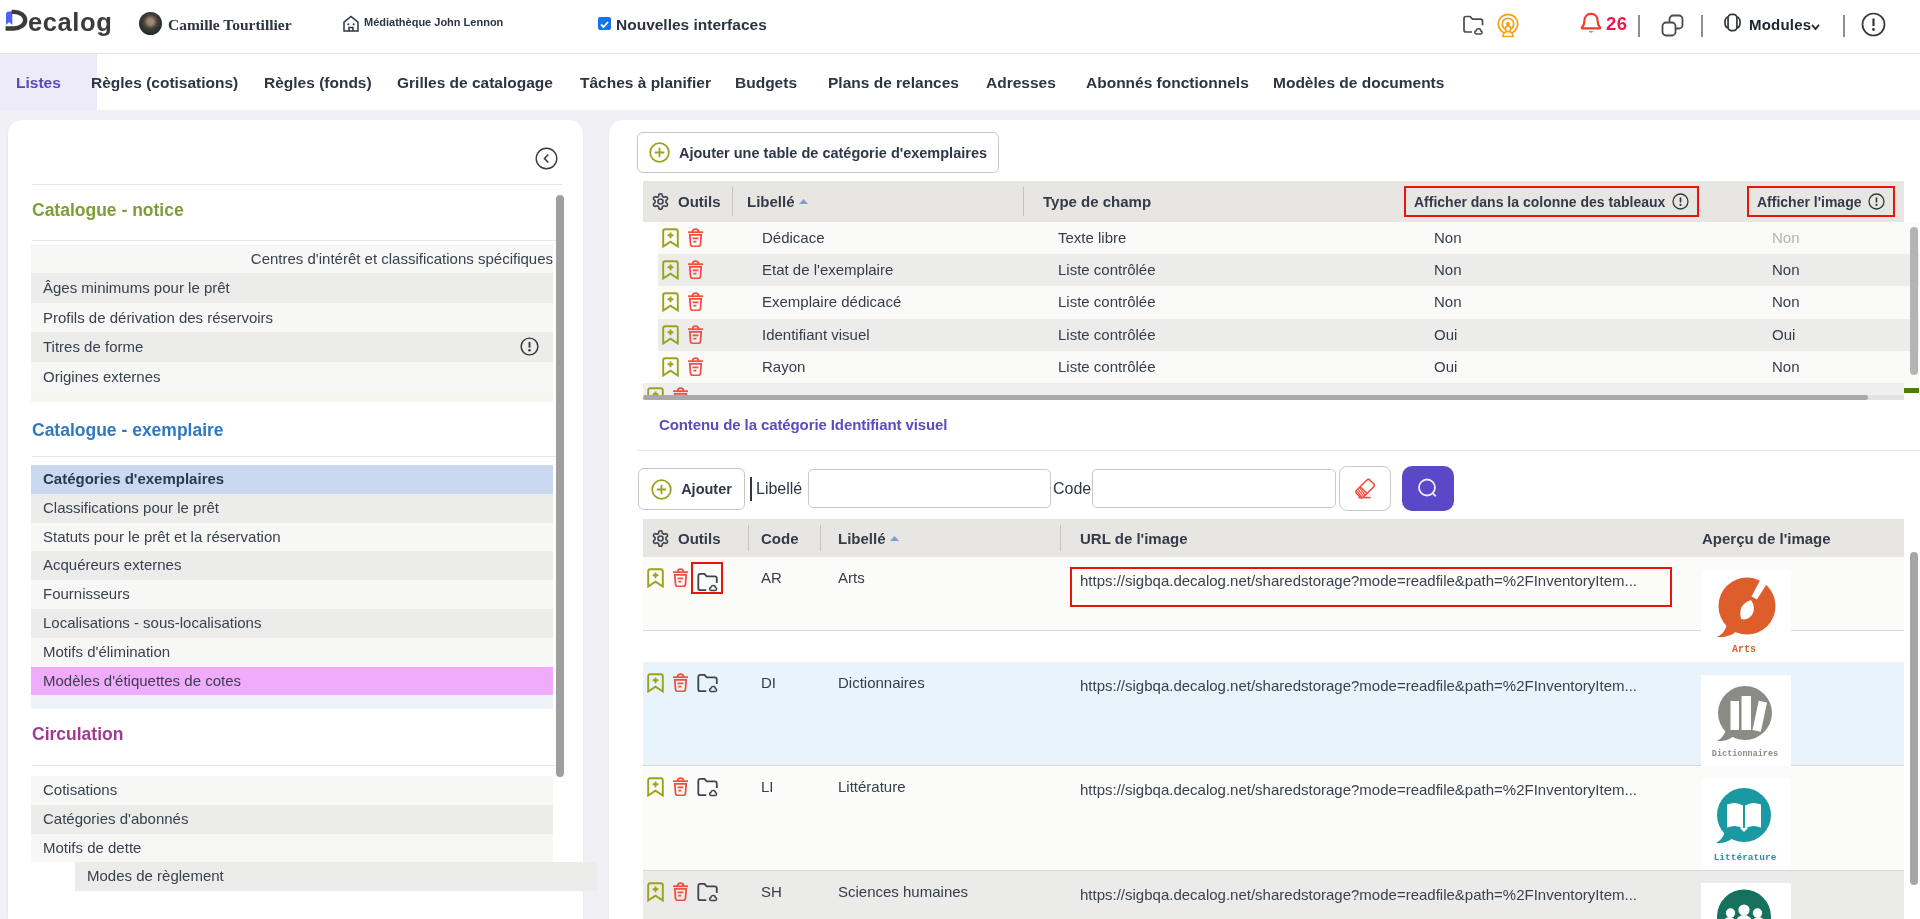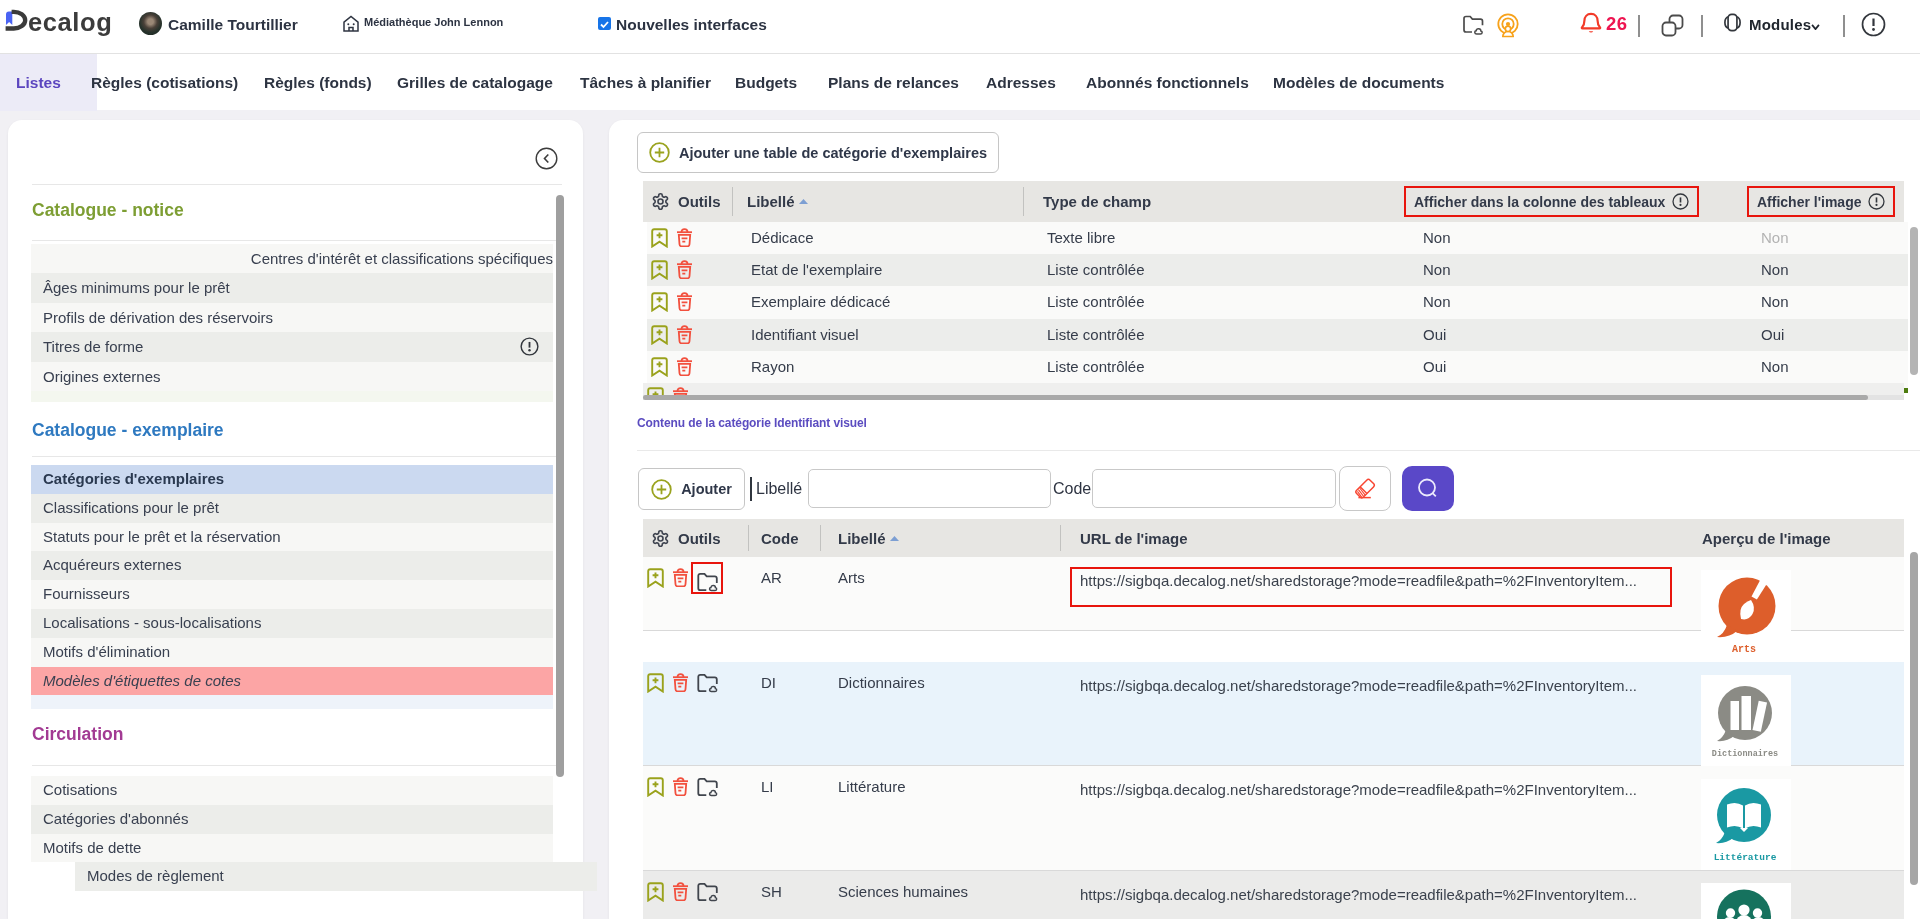--- a/index.html
+++ b/index.html
@@ -21,21 +21,21 @@
 .srow2 { height:28.8px; line-height:28.8px; }
 
 .btn-outline { position:absolute; background:#fff; border:1px solid #c6c6c6; border-radius:6px; display:flex; align-items:center; justify-content:center; gap:9px; font-size:14.5px; font-weight:bold; color:#2f3749; }
 .thead { position:absolute; background:#e7e6e3; display:flex; }
 .th { font-size:15px; font-weight:bold; color:#333a49; display:flex; align-items:center; white-space:nowrap; }
 .tsep { width:1px; background:#c2c2c0; position:absolute; top:6px; bottom:6px; }
 .redbox { border:2px solid #e8150d; }
 input.fin { position:absolute; height:39px; border:1px solid #c9c9c9; border-radius:5px; background:#fff; }
 .lbl { position:absolute; font-size:16px; color:#2e3442; white-space:nowrap; }
 .scroll-thumb { position:absolute; background:#a6a6a6; border-radius:4px; }
-.t1row { position:absolute; left:38px; width:1261px; height:42px; border-bottom:5px solid #4d7c0f; }
+.t1row { position:absolute; left:49px; width:1261px; height:42px; border-bottom:5px solid #4d7c0f; }
 .t1row .icn { position:absolute; top:6px; }
 .t1row div { position:absolute; top:0; line-height:31px; font-size:15px; color:#353c4a; white-space:nowrap; }
 .t1row .c1 { left:104px; }
 .t1row .c2 { left:400px; }
 .t1row .c3 { left:776px; }
 .t1row .c4 { left:1114px; }
 .t2row { position:absolute; left:34px; width:1261px; border-bottom:1px solid #d9d9d9; }
 .icn2 { position:absolute; top:11px; }
 .t2row div { position:absolute; }
 .t2row .cc1, .t2row .cc2, .t2row .cc3 { top:12px; font-size:15px; color:#353c4a; white-space:nowrap; }
@@ -79,21 +79,21 @@
 </svg>
 <div id="topbar">
 
   <svg class="abs" style="left:0px;top:0px;" width="125" height="40" viewBox="0 0 125 40">
     <path d="M6 14.3 q0 -2.9 2.9 -2.9 h3.4 v13.6 l-3.2 -2.9 -3.1 2.9 z" fill="#4a63f3"></path>
     <path d="M11.6 11.9 h2.2 A 11.4 8.3 0 0 1 13.8 28.5 H5.6" fill="none" stroke="#3b3b3b" stroke-width="4.3"></path>
     <text x="28" y="30.5" font-family="Liberation Sans,sans-serif" font-size="25.5px" font-weight="bold" fill="#3b3b3b" letter-spacing="0.6">ecalog</text>
   </svg>
 
   <div class="abs" style="left:139px;top:12px;width:23px;height:23px;border-radius:50%;background:radial-gradient(circle at 50% 42%, #9b8876 0 16%, #4a4038 38%, #26322b 62%, #1c2620 100%);"></div>
-  <div class="abs" style="left:168px;top:16px;font-size:15.5px;font-weight:bold;color:#2c3342;">Camille Tourtillier</div>
+  <div class="abs" style="left:168px;top:16px;font-size:15.5px;font-weight:bold;color:#2c3342;font-family:Liberation Serif, serif;">Camille Tourtillier</div>
 
   <svg class="abs" style="left:341px;top:14px;" width="20" height="20" viewBox="0 0 20 20" fill="none" stroke="#2f3542" stroke-width="1.5">
     <path d="M3 8.2 L10 2.5 L17 8.2 V17 H3 Z"></path>
     <path d="M8 17 v-3.4 h4 V17"></path>
     <circle cx="7.3" cy="10.3" r="1" fill="#2f3542" stroke="none"></circle>
     <circle cx="12.7" cy="10.3" r="1" fill="#2f3542" stroke="none"></circle>
   </svg>
   <div class="abs" style="left:364px;top:16px;font-size:11px;font-weight:bold;color:#2c3342;">Médiathèque John Lennon</div>
 
   <div class="abs" style="left:598px;top:17px;width:13px;height:13px;background:#1774e8;border-radius:2px;">
@@ -176,21 +176,21 @@
 
   <div class="shead" style="top:300px;color:#2e79c0;">Catalogue - exemplaire</div>
   <div class="sdiv" style="top:336px;"></div>
   <div class="srow srow2" style="top:345px;background:#cbd9f0;font-weight:bold;color:#2a3950;">Catégories d'exemplaires</div>
   <div class="srow srow2" style="top:373.8px;background:#ecedea;">Classifications pour le prêt</div>
   <div class="srow srow2" style="top:402.6px;background:#f7f7f5;">Statuts pour le prêt et la réservation</div>
   <div class="srow srow2" style="top:431.4px;background:#ecedea;">Acquéreurs externes</div>
   <div class="srow srow2" style="top:460.2px;background:#f7f7f5;">Fournisseurs</div>
   <div class="srow srow2" style="top:489px;background:#ecedea;">Localisations - sous-localisations</div>
   <div class="srow srow2" style="top:517.8px;background:#f7f7f5;">Motifs d'élimination</div>
-  <div class="srow srow2" style="top:546.6px;background:#fca5a5;font-style:italic;">Modèles d'étiquettes de cotes</div>
+  <div class="srow srow2" style="top:546.6px;background:#f0abfc;">Modèles d'étiquettes de cotes</div>
   <div class="srow" style="top:575.4px;height:14px;background:#eef3fa;"></div>
 
   <div class="shead" style="top:604px;color:#a23a93;">Circulation</div>
   <div class="sdiv" style="top:645px;"></div>
   <div class="srow srow2" style="top:656px;background:#f7f7f5;">Cotisations</div>
   <div class="srow srow2" style="top:684.8px;background:#ecedea;">Catégories d'abonnés</div>
   <div class="srow srow2" style="top:713.6px;background:#f7f7f5;">Motifs de dette</div>
   <div class="srow srow2" style="top:742.4px;background:#ecedea;margin-left:44px;">Modes de règlement</div>
   <div class="scroll-thumb" style="left:548px;top:75px;width:8px;height:582px;background:#9f9f9f;"></div>
 </div>
@@ -292,21 +292,21 @@
       </svg>
     <svg class="abs" style="left:29px;top:4px;" width="17" height="19" viewBox="0 0 17 19">
         <use href="#i-trash"></use>
       </svg>
   </div>
   <div class="abs" style="left:34px;top:275px;width:1261px;height:5px;background:#e3e3e3;">
     <div class="abs" style="left:0;top:0;width:1225px;height:5px;background:#a9a9a9;border-radius:3px;"></div>
   </div>
   <div class="scroll-thumb" style="left:1301px;top:107px;width:8px;height:148px;background:#b4b4b4;"></div>
 
-  <div class="abs" style="left:28px;top:296px;font-size:12px;font-weight:bold;color:#5b4cc0;letter-spacing:-0.1px;">Contenu de la catégorie Identifiant visuel</div>
+  <div class="abs" style="left:50px;top:296px;font-size:15px;font-weight:bold;color:#5b4cc0;letter-spacing:-0.1px;">Contenu de la catégorie Identifiant visuel</div>
   <div class="abs" style="left:28px;top:330px;width:1283px;height:1px;background:#e9e9e9;"></div>
 
   <div class="btn-outline" style="left:29px;top:348px;width:107px;height:42px;">
     <svg width="21" height="21" viewBox="0 0 21 21">
         <use href="#i-plus"></use>
       </svg>
     <span style="font-weight:bold;">Ajouter</span>
   </div>
   <div class="abs" style="left:141px;top:357px;width:1.5px;height:24px;background:#30363f;"></div>
   <div class="lbl" style="left:147px;top:360px;">Libellé</div>

